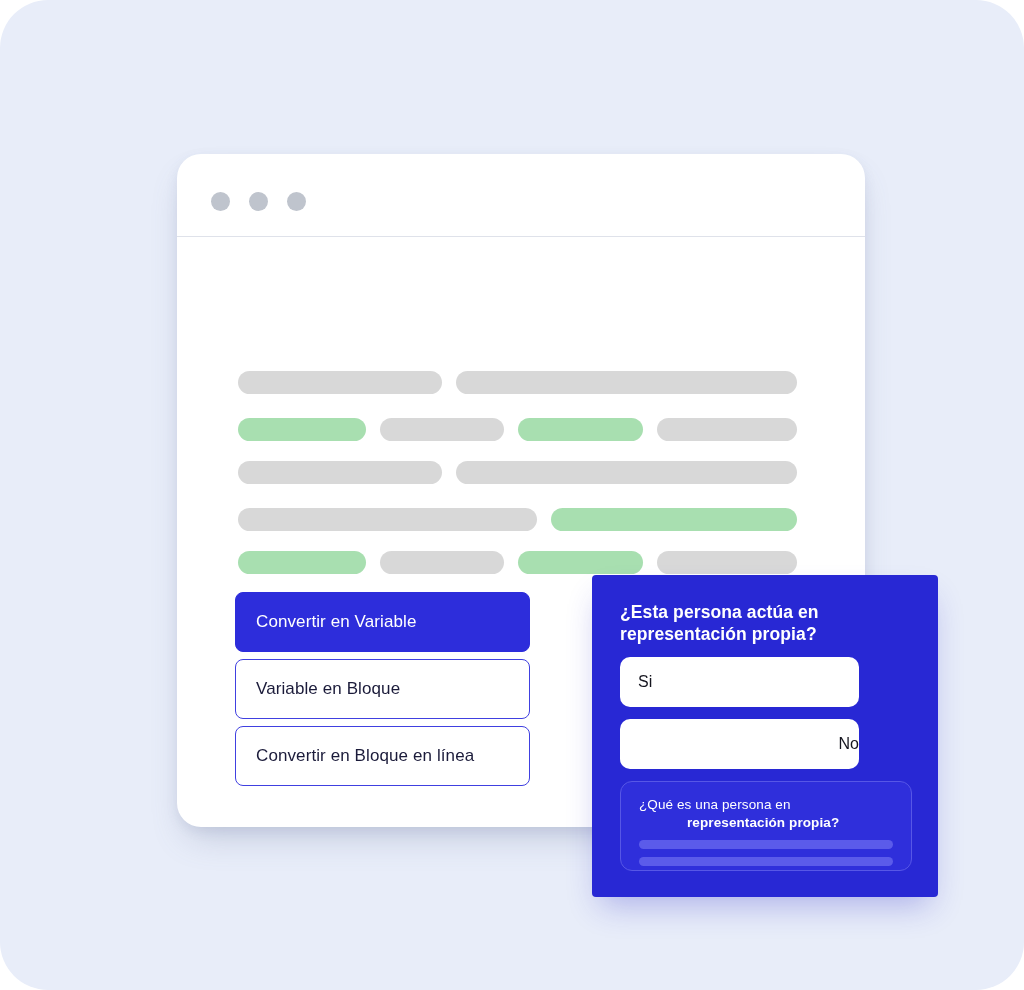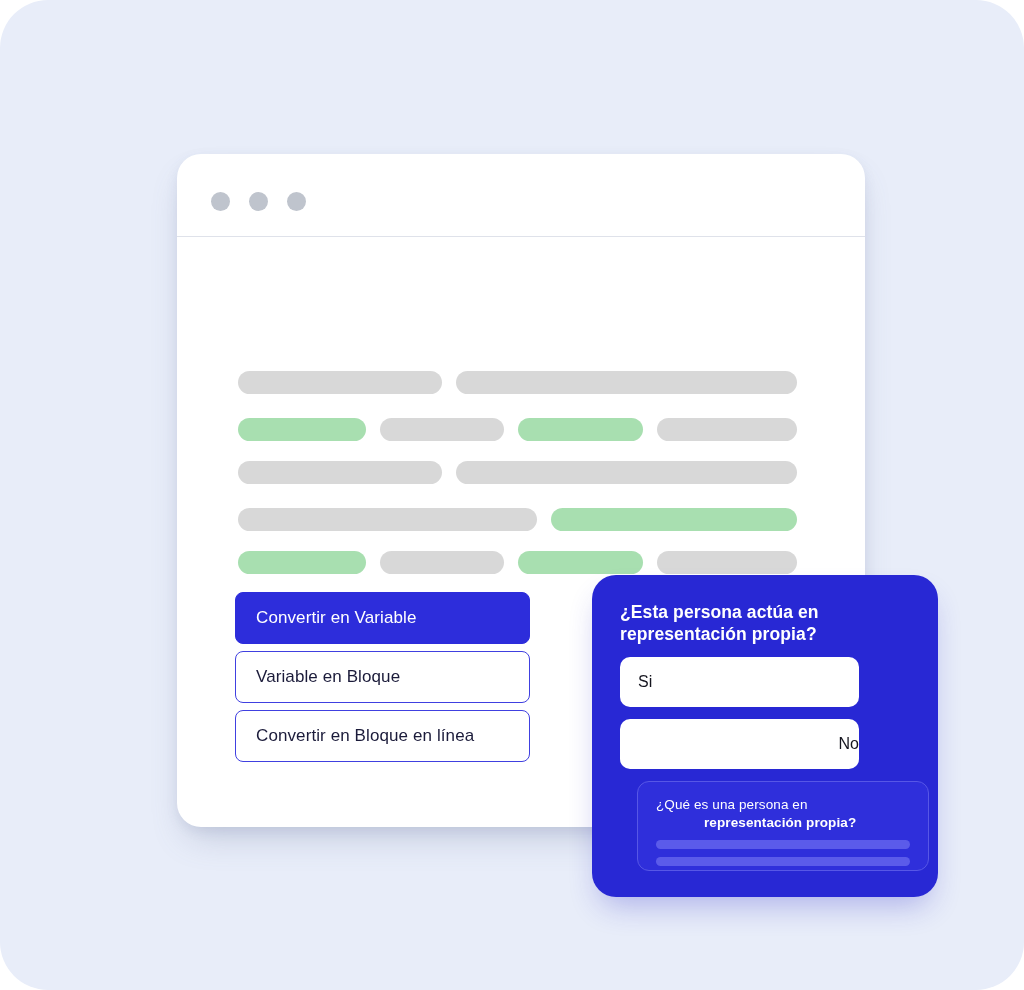--- a/index.html
+++ b/index.html
@@ -83,21 +83,21 @@
   
   #action-buttons {
     position: absolute;
     left: 235px;
     top: 592px;
     width: 295px;
   }
   .action-btn {
     box-sizing: border-box;
     width: 295px;
-    height: 52px;
+    height: 60px;
     border-radius: 8px;
     display: flex;
     align-items: center;
     padding-left: 20px;
     font-size: 17px;
     margin-bottom: 7px;
     letter-spacing: 0.1px;
   }
   .action-btn:last-child { margin-bottom: 16px; }
   .action-btn.primary {
@@ -112,21 +112,21 @@
   }
 
   
   #question-panel {
     position: absolute;
     left: 592px;
     top: 575px;
     width: 346px;
     height: 322px;
     background: #2828d4;
-    border-radius: 24px;
+    border-radius: 4px;
     box-shadow: 0 16px 30px -8px rgba(40, 40, 200, 0.30);
   }
 
   #panel-title {
     position: absolute;
     left: 28px;
     top: 26px;
     width: 290px;
     color: #ffffff;
     font-size: 17.5px;
@@ -147,21 +147,21 @@
     padding-left: 18px;
     box-sizing: border-box;
     font-size: 16px;
     color: #15151f;
   }
   #option-si { top: 82px; }
   #option-no { top: 144px; justify-content: flex-end; }
 
   #info-card {
     position: absolute;
-    left: 45px;
+    left: 28px;
     top: 206px;
     width: 292px;
     height: 90px;
     box-sizing: border-box;
     background: #2f2fdb;
     border: 1px solid #5757e6;
     border-radius: 12px;
     padding: 14px 18px 0 18px;
   }
   #info-card-text {

